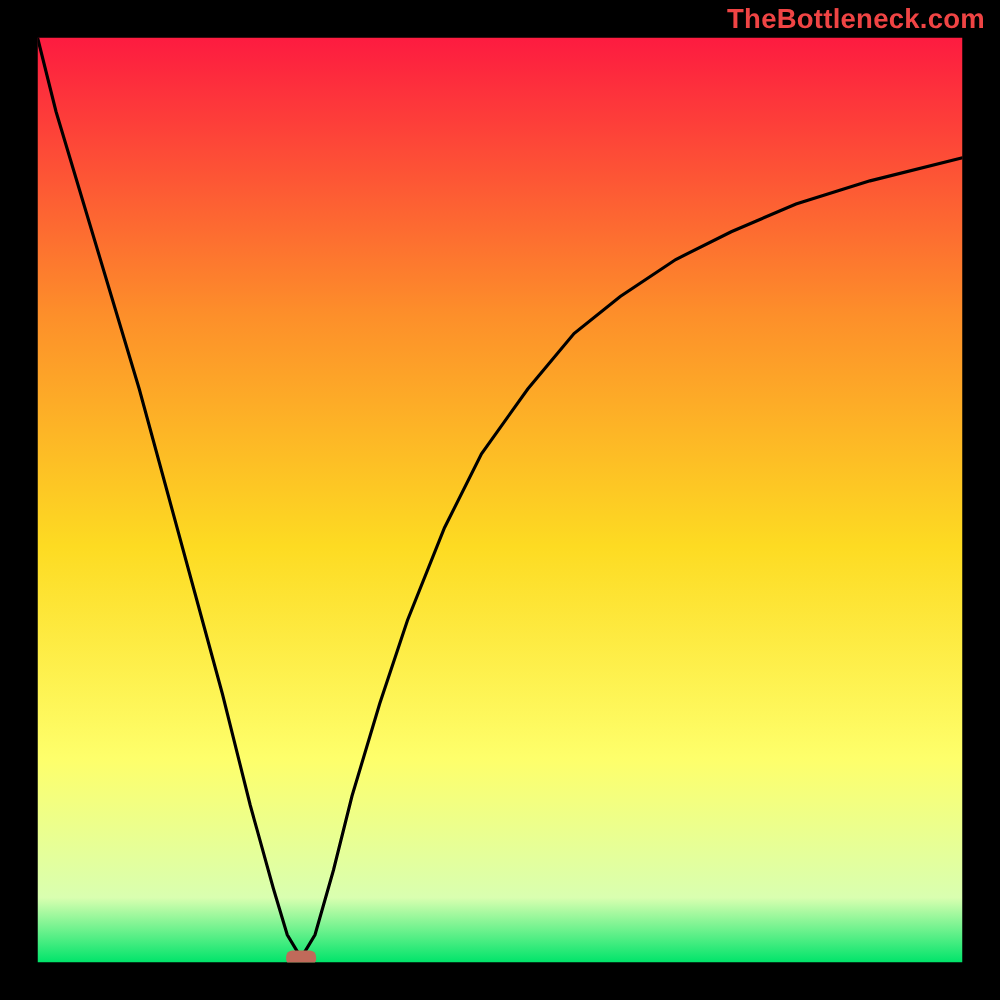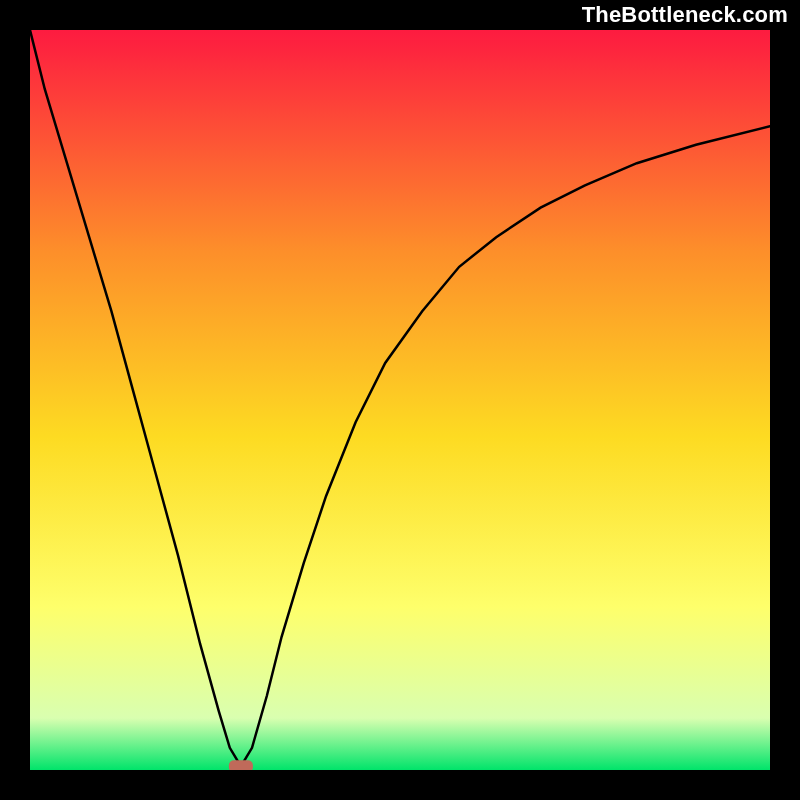--- a/index.html
+++ b/index.html
@@ -15,21 +15,21 @@
     position: absolute;
     left: 0; top: 0;
     width: 800px;
     height: 800px;
     background: #000;
   }
   .watermark {
     position: absolute;
     top: 2px;
     right: 12px;
-    color: #ffffff;
+    color: #ef4444;
     font-size: 22px;
     font-weight: 600;
     letter-spacing: 0.2px;
     z-index: 5;
   }
   svg.plot {
     position: absolute;
     left: 30px;
     top: 30px;
     width: 740px;

